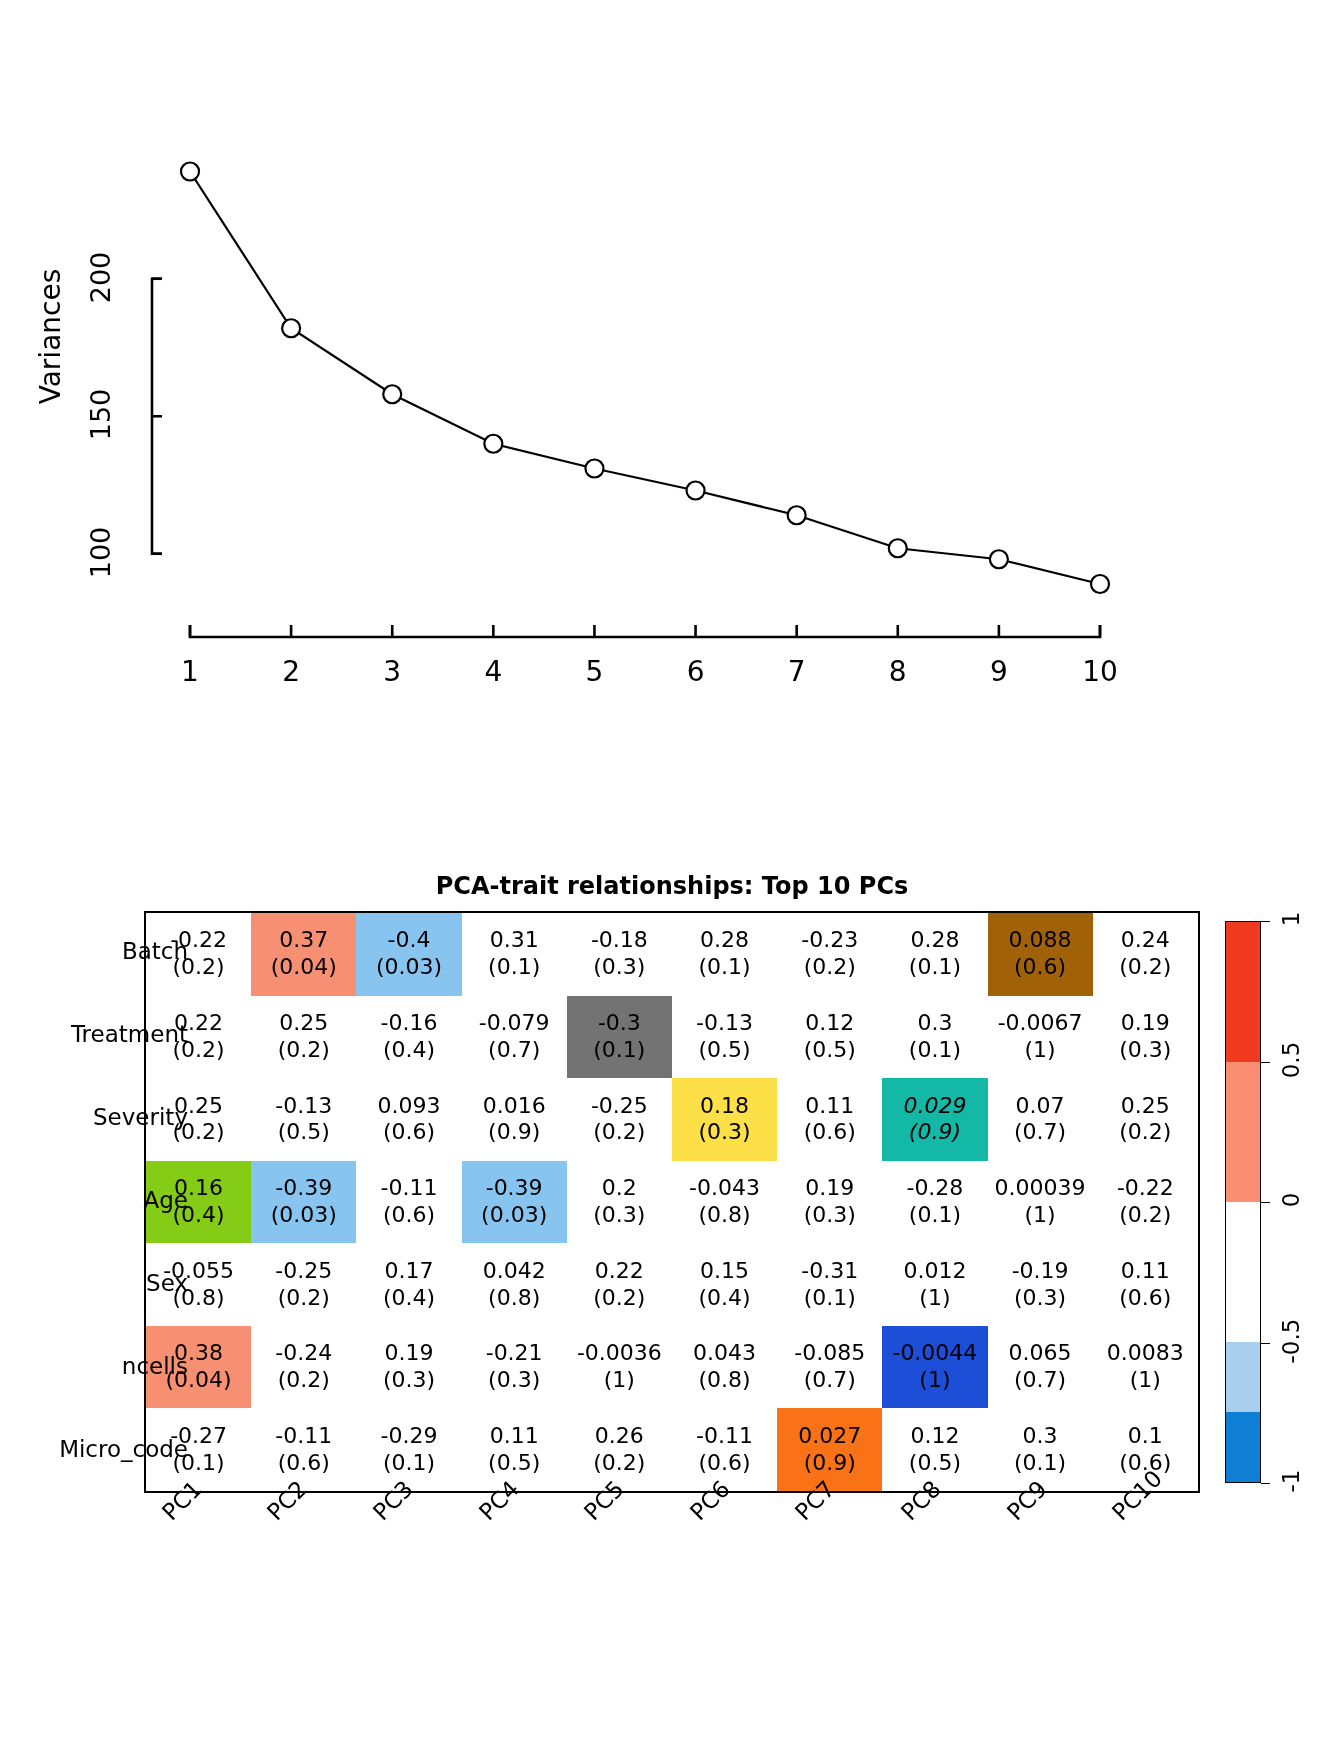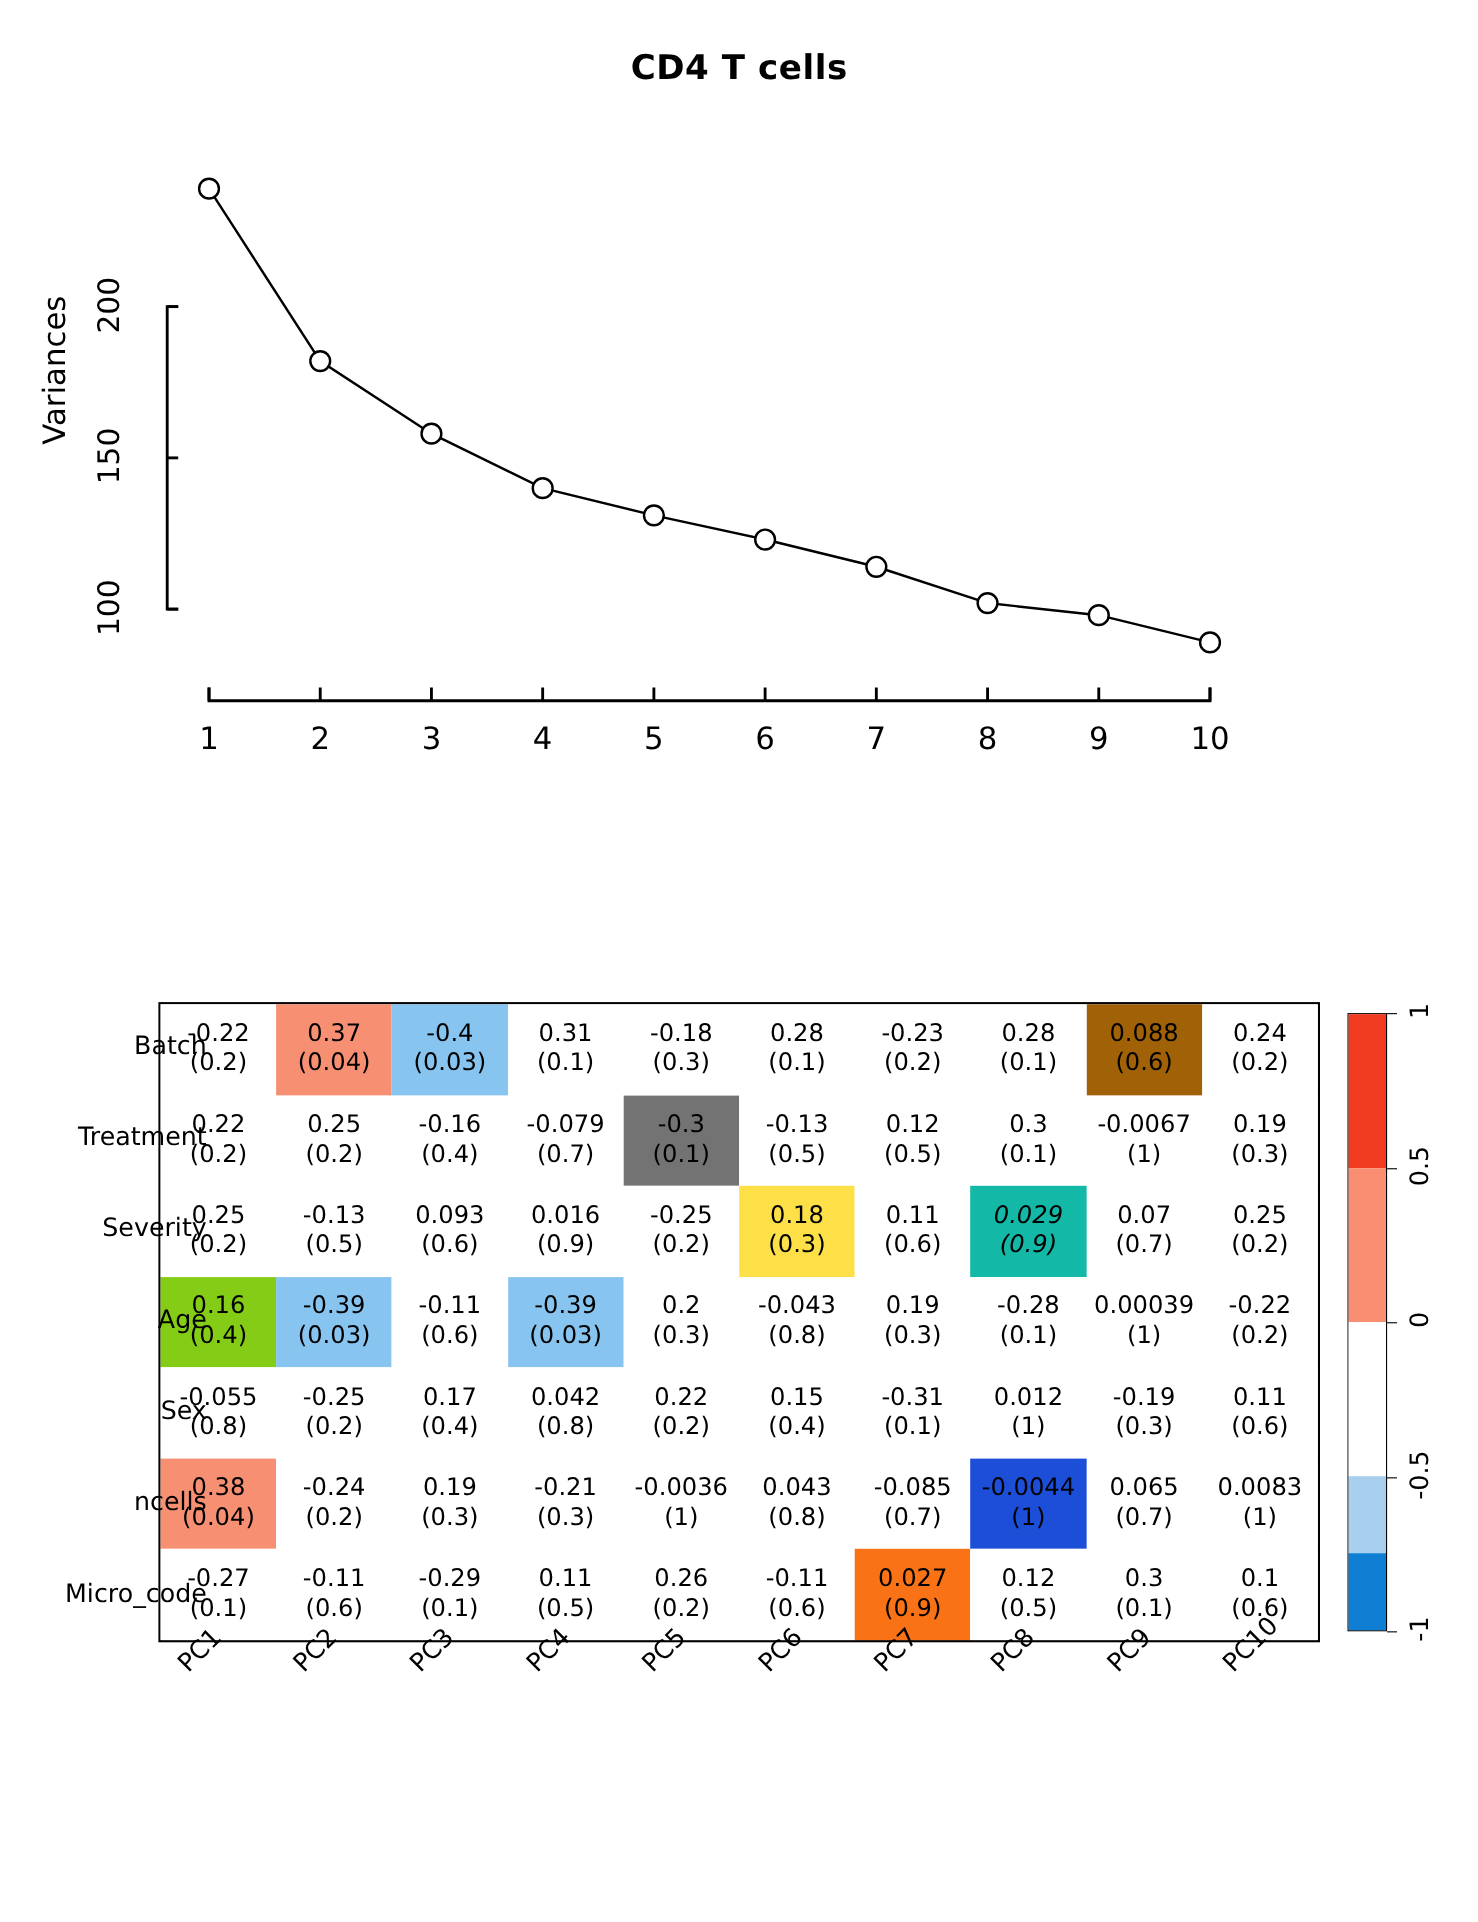--- a/index.html
+++ b/index.html
@@ -138,21 +138,20 @@
     width: 9px;
     height: 1px;
     background: #000;
   }
 </style>
 </head>
 <body>
 
 <div class="page">
 
-  <div id="scree-title">CD4 T cells</div>
 
   <div id="scree-plot">
     <div id="scree-ylabel">Variances</div>
     <svg id="scree-svg" width="1344" height="580">
         <path d="M 162 168.75 L 152 168.75 L 152 443.75 L 162 443.75" stroke="#000" stroke-width="2.6" fill="none"></path>
         <line x1="152" x2="162" y1="443.75" y2="443.75" stroke="#000" stroke-width="2.6"></line>
         <line x1="152" x2="162" y1="306.25" y2="306.25" stroke="#000" stroke-width="2.6"></line>
         <line x1="152" x2="162" y1="168.75" y2="168.75" stroke="#000" stroke-width="2.6"></line>
         <path d="M 190 515 L 190 527 L 1100 527 L 1100 515" stroke="#000" stroke-width="2.6" fill="none"></path>
         <line x1="190" x2="190" y1="515" y2="527" stroke="#000" stroke-width="2.6"></line>
@@ -187,20 +186,21 @@
         <div class="scree-xtick-label" style="left: 463.333px; top: 545px;">4</div>
         <div class="scree-xtick-label" style="left: 564.444px; top: 545px;">5</div>
         <div class="scree-xtick-label" style="left: 665.556px; top: 545px;">6</div>
         <div class="scree-xtick-label" style="left: 766.667px; top: 545px;">7</div>
         <div class="scree-xtick-label" style="left: 867.778px; top: 545px;">8</div>
         <div class="scree-xtick-label" style="left: 968.889px; top: 545px;">9</div>
         <div class="scree-xtick-label" style="left: 1070px; top: 545px;">10</div>
       </div>
   </div>
 
+  <div id="hm-title">PCA-trait relationships: Top 10 PCs</div>
 
   <div id="heatmap-wrap">
     <table class="hm">
       <tbody id="hm-body">
           <tr>
             <td style="background: rgb(255, 255, 255);">
               <div>-0.22</div>
               <div>(0.2)</div>
             </td>
             <td style="background: rgb(247, 144, 115);">

